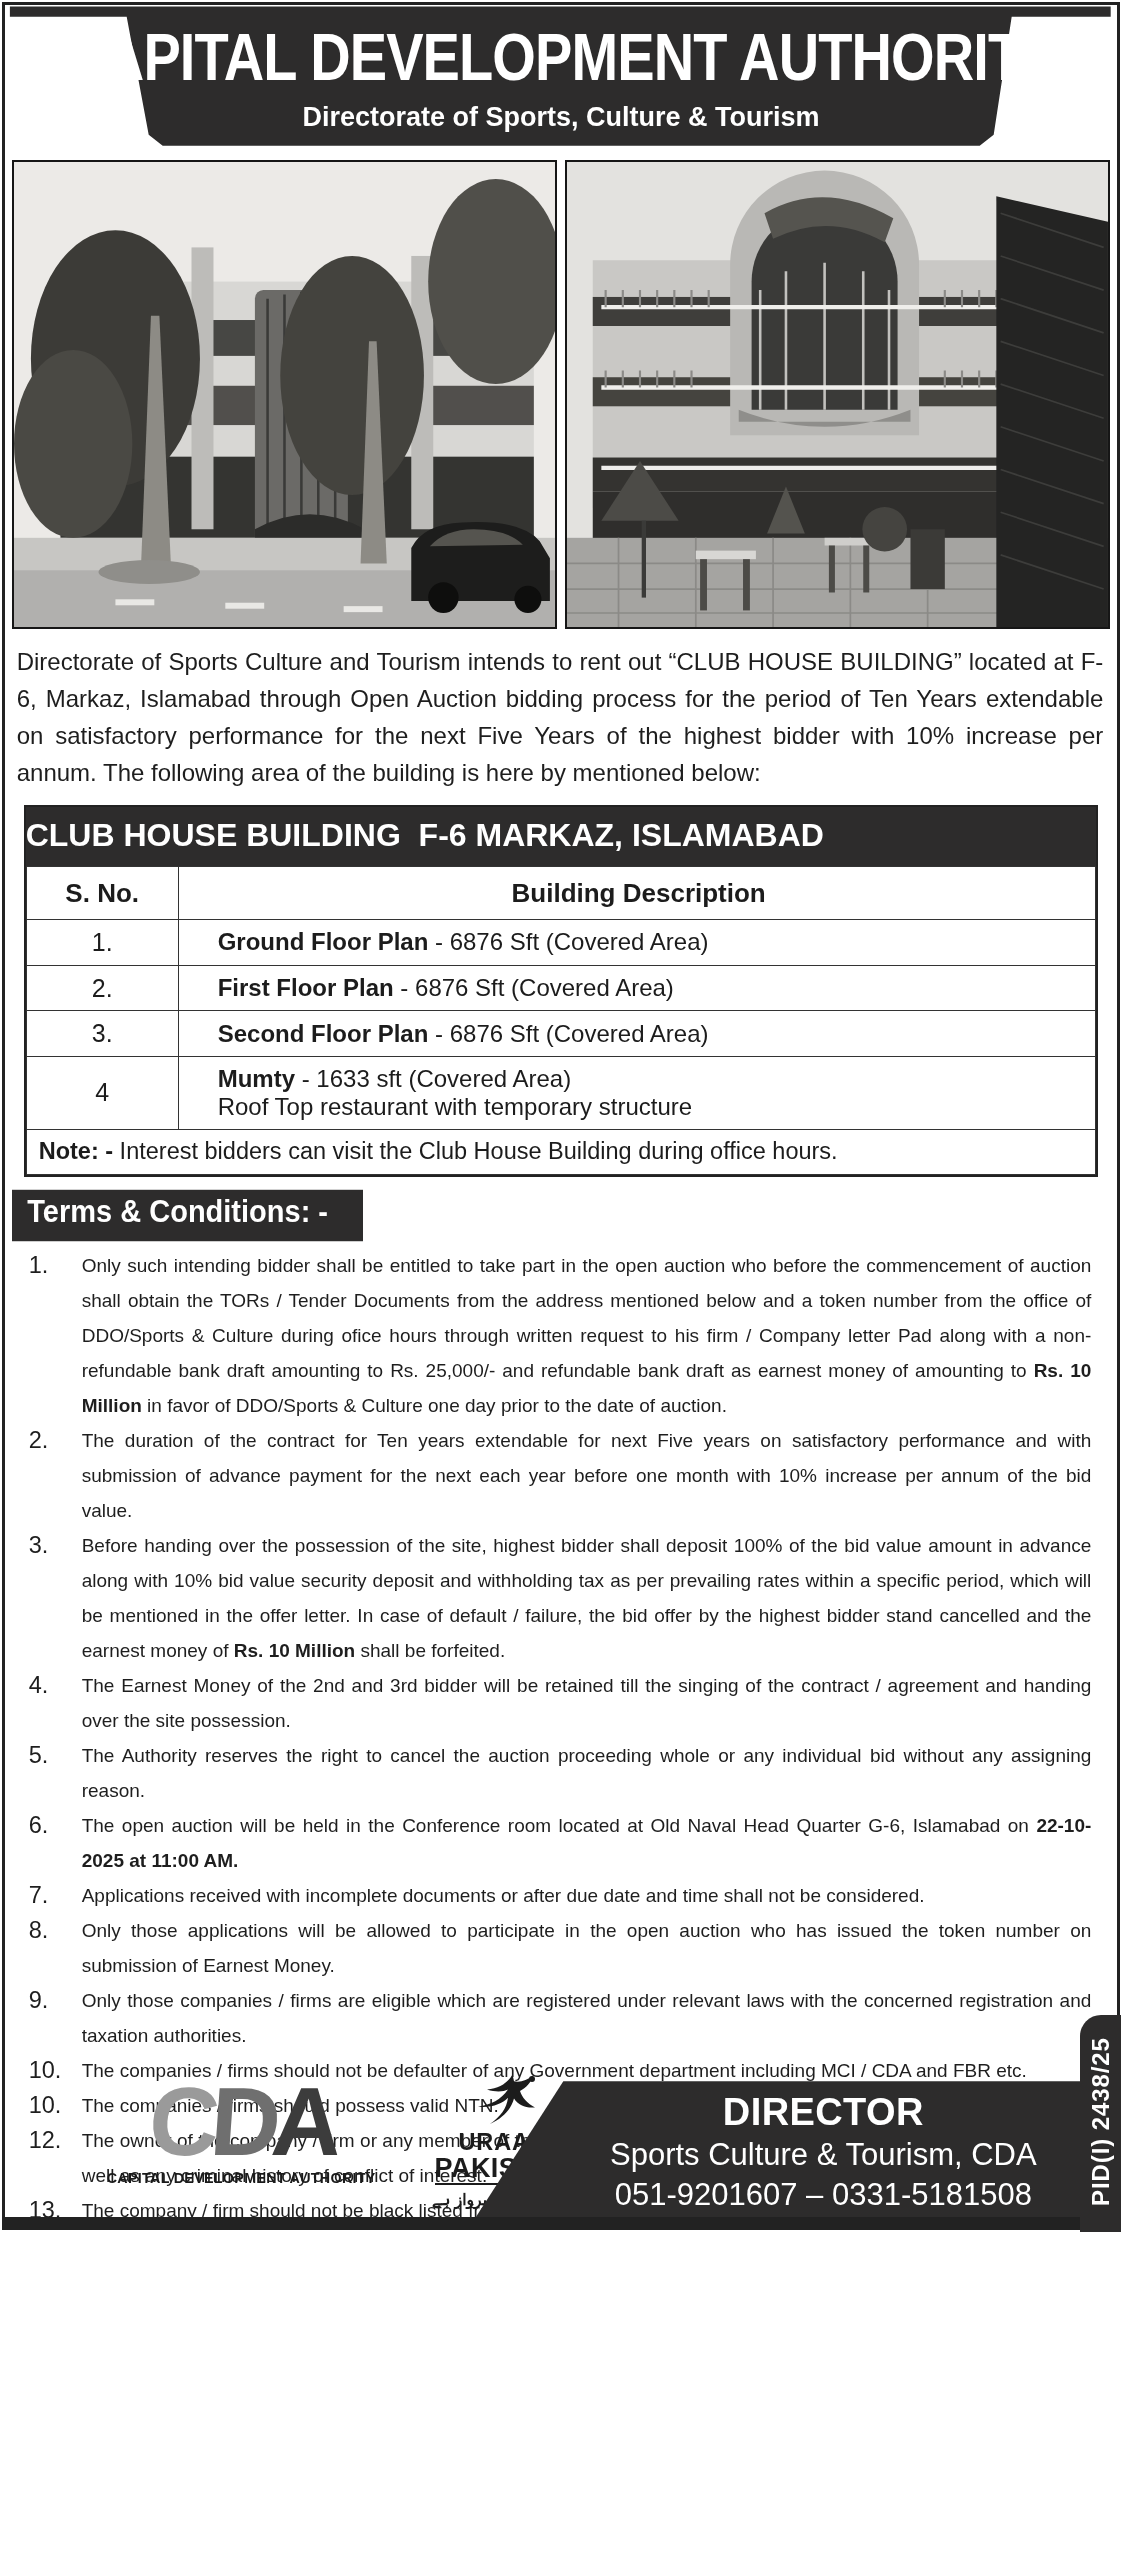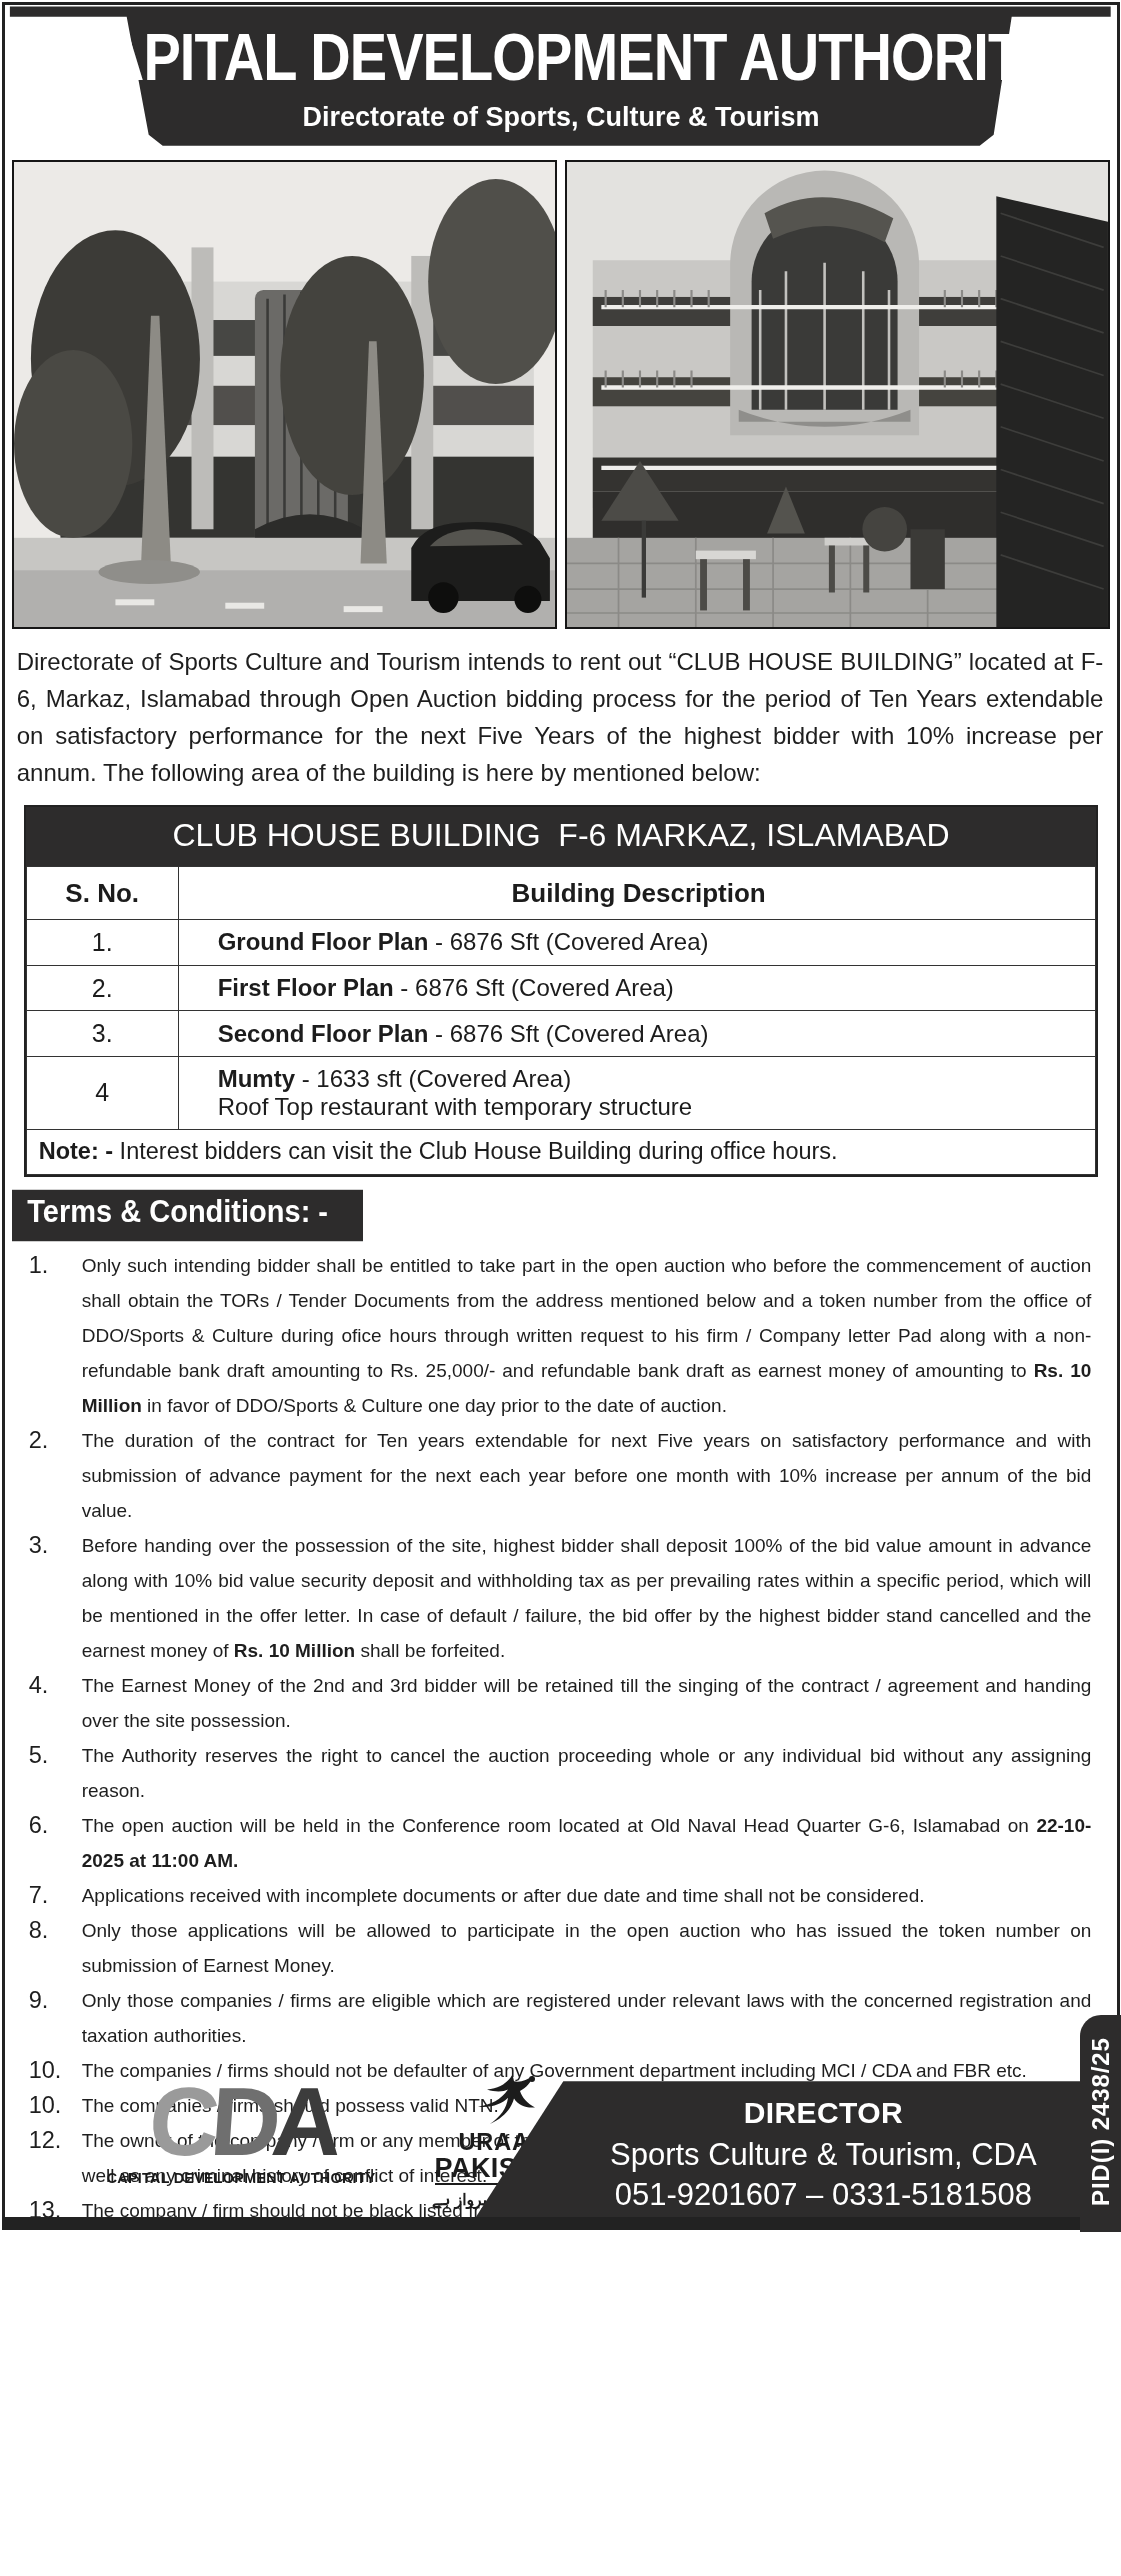--- a/index.html
+++ b/index.html
@@ -25,21 +25,21 @@
   
   .photos { display:flex; gap:8.7px; padding:7px 7px 3.5px 7px; height:480px; }
   .photo { flex:1; border:2.6px solid #161616; background:#ddd; overflow:hidden; }
   .photo svg { display:block; width:100%; height:100%; }
 
   
   .intro { padding:10.4px 14px 5.2px 12px; font-size:24px; line-height:37px; text-align:justify; color:#1e1e1e; }
 
   
   .tbl { margin:8.7px 19px 0 19px; border:2.6px solid #222; }
-  .tbl-caption { background:#2d2c2c; color:#fff; text-align:center; font-size:32px; font-weight:400;
+  .tbl-caption { background:#2d2c2c; color:#fff; text-align:left; font-size:32px; font-weight:700;
     padding:10.4px 0 12px 0; letter-spacing:0; white-space:pre; }
   table { width:100%; border-collapse:collapse; }
   td { border:1.7px solid #333; font-size:24px; color:#1c1c1c; padding:7.8px 8.7px; }
   td.no { width:152px; text-align:center; font-size:25px; }
   td.desc { padding-left:39px; }
   tr.hdr td { font-weight:700; text-align:center; font-size:26px; padding:10.4px 8.7px; }
   tr.hdr td.desc { padding-left:12px; }
   td.fullrow { padding:8.7px 12px; font-size:23.5px; }
   td.clause { padding:14px 12px 17.4px 12px; }
   .b { font-weight:700; }
@@ -59,21 +59,21 @@
   .cda-letters .l1 { color:#9a9a9a; } .cda-letters .l2 { color:#6f6f6f; } .cda-letters .l3 { color:#3c3c3c; }
   .cda-caption { margin-top:5.2px; font-size:14.3px; font-weight:700; color:#1a1a1a; letter-spacing:0.3px; }
   .uraan { position:absolute; left:416px; top:0; width:165px; text-align:center; }
   .uraan-word1 { font-size:23.5px; font-weight:700; color:#1c1c1c; letter-spacing:0.9px; line-height:24px; }
   .uraan-word2 { font-size:27px; font-weight:700; color:#1c1c1c; letter-spacing:0.4px; line-height:28px;
     border-bottom:2.6px solid #1c1c1c; display:inline-block; padding-bottom:1.7px; }
   .uraan-urdu { margin-top:5.2px; font-size:15.6px; color:#1c1c1c; font-weight:700; }
   .dir-panel { position:absolute; right:0; bottom:-8.7px; width:648px; height:146px; background:#2d2c2c;
     clip-path:polygon(94px 0, 100% 0, 100% 100%, 0 100%); color:#fff; text-align:center;
     padding:8.7px 70px 0 130px; }
-  .dir-title { font-size:30px; font-weight:700; letter-spacing:0.4px; line-height:45px; }
+  .dir-title { font-size:38px; font-weight:700; letter-spacing:0.4px; line-height:45px; }
   .dir-line { font-size:31px; line-height:40px;text-align:center; }
 
   
   .bottom-bar { position:absolute; left:0; right:0; bottom:0; height:10.4px; background:#222; }
   .pid-strip { position:absolute; right:0; bottom:0; width:42px; height:217px; background:#2d2c2c;
     border-top-left-radius:21px; display:flex; align-items:center; justify-content:center; }
   .pid-text { writing-mode:vertical-rl; transform:rotate(180deg); color:#fff; font-size:24px;
     font-weight:700; letter-spacing:0.9px; white-space:nowrap; padding-top:5.2px; }
 </style>
 </head>

